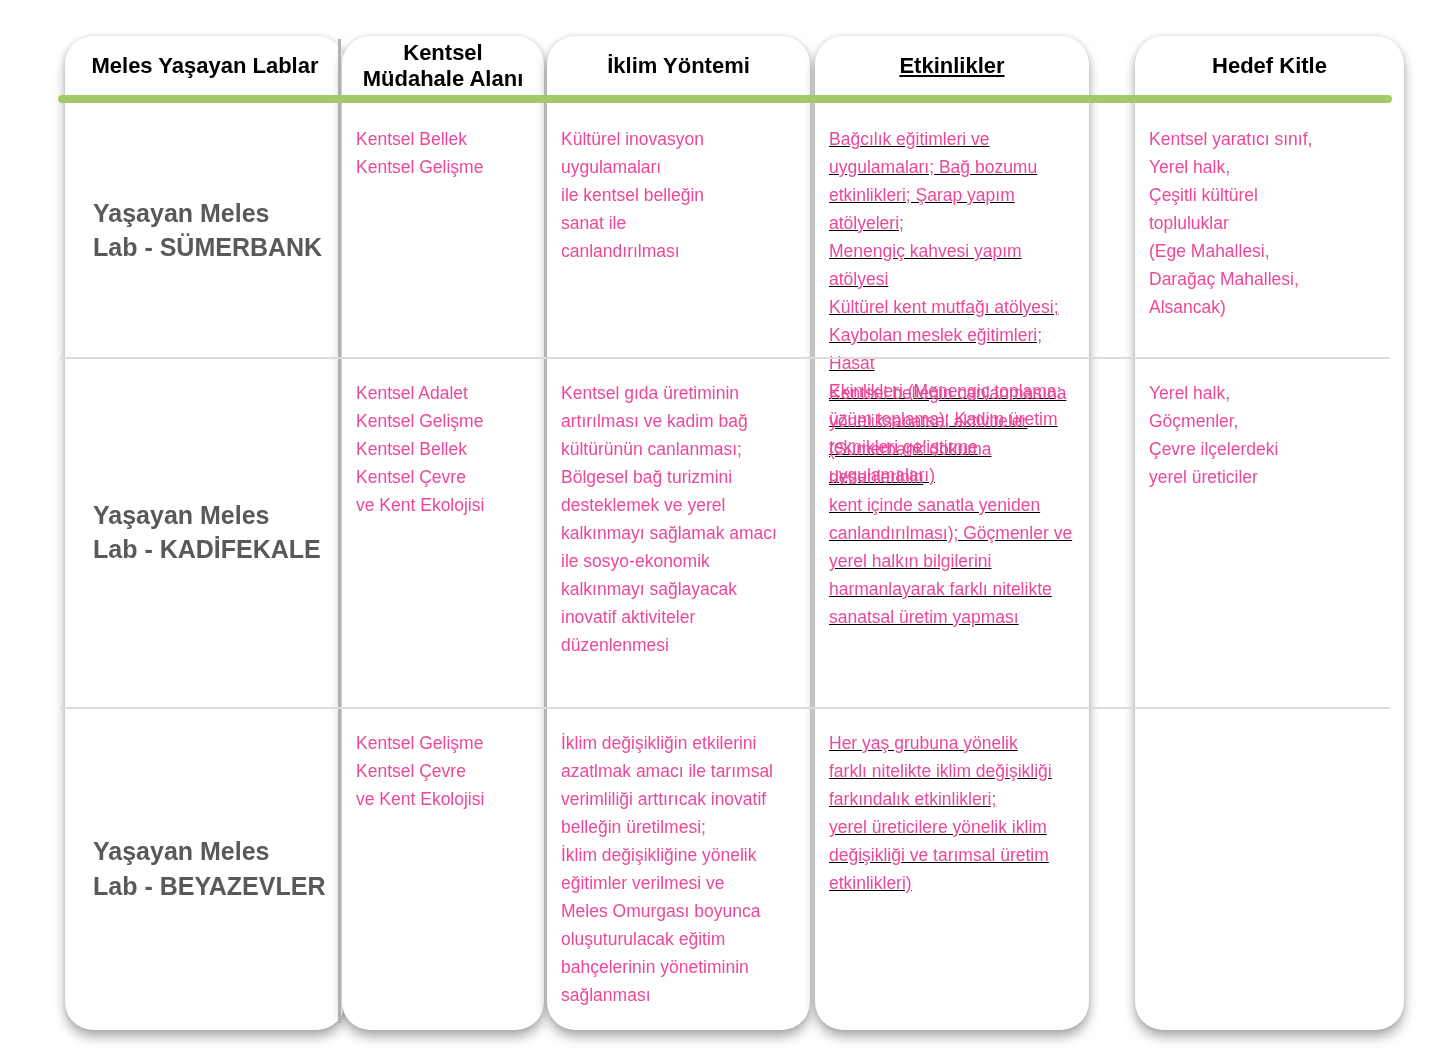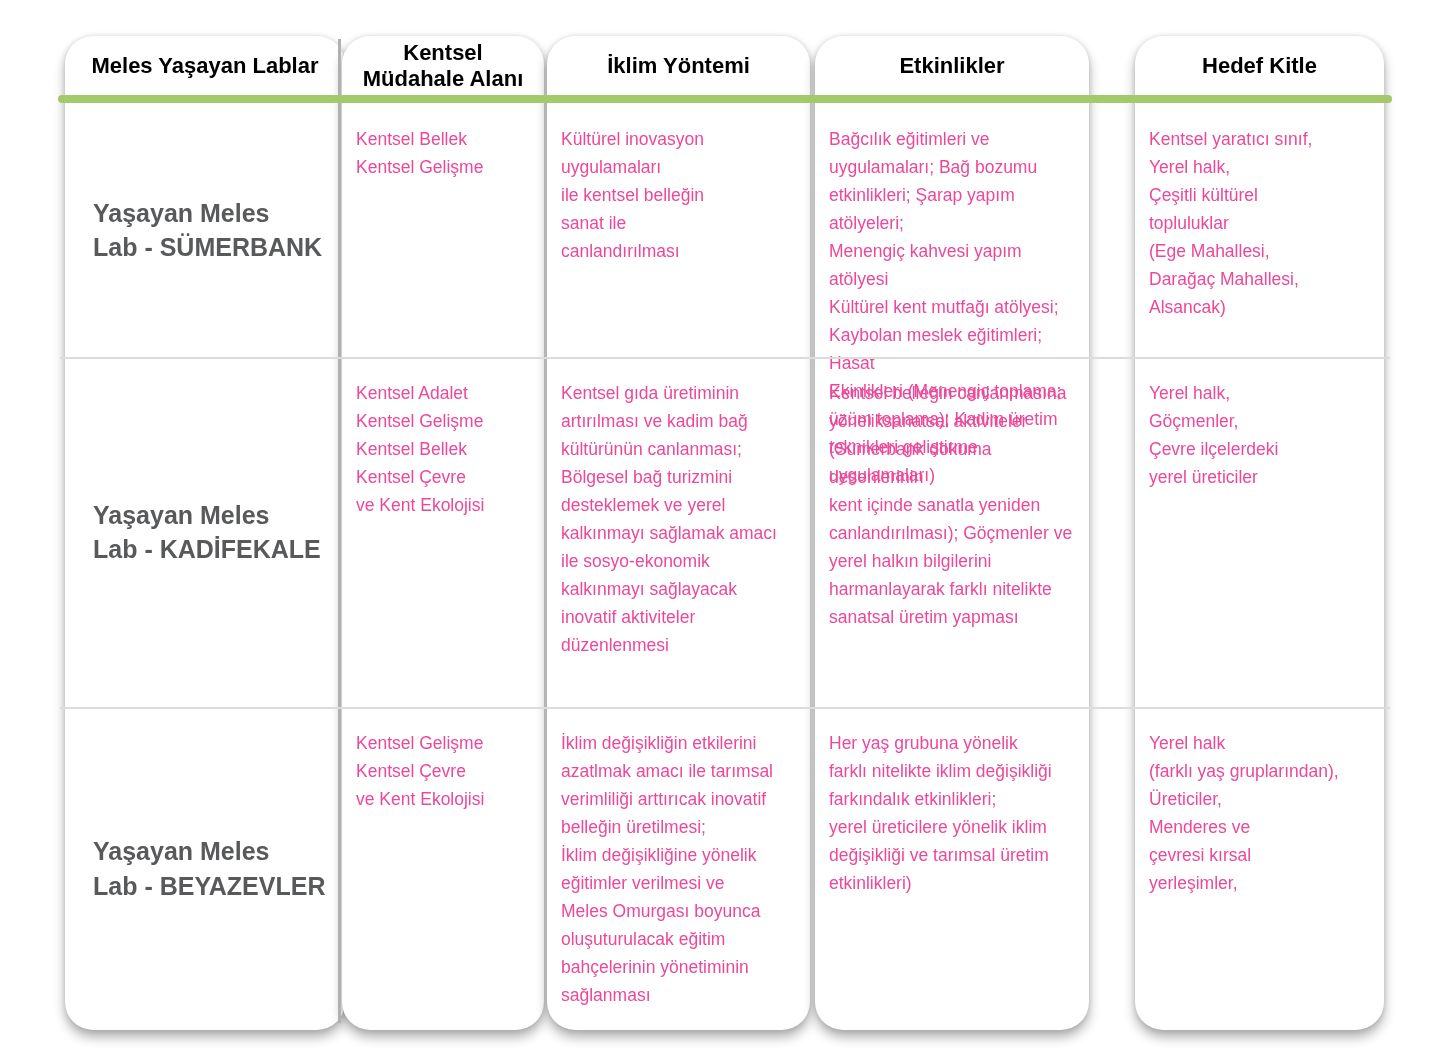--- a/index.html
+++ b/index.html
@@ -25,22 +25,22 @@
     background: #ffffff;
     border-radius: 28px;
     box-shadow: 0 7px 12px rgba(0,0,0,0.32), 0 0 5px rgba(0,0,0,0.12);
     display: grid;
     grid-template-rows: 67px 254px 350px 1fr;
     z-index: 1;
   }
   .col-lab   { left: 7px;      width: 280px; }
   .col-alan  { left: 284px;  width: 202px; }
   .col-cozum { left: 489px;  width: 263px; }
-  .col-etk   { left: 757px;  width: 274px; }
-  .col-hedef { left: 1077px; width: 249px; }
+  .col-etk   { left: 757px;  width: 274px; text-decoration: underline; }
+  .col-hedef { left: 1077px; width: 269px; }
 
   .hdr {
     display: flex;
     align-items: center;
     justify-content: center;
     text-align: center;
     font-weight: bold;
     font-size: 22px;
     line-height: 1.15;
     color: #000000;
@@ -187,26 +187,20 @@
 Yerel halk,
 Çeşitli kültürel
 topluluklar
 (Ege Mahallesi,
 Darağaç Mahallesi,
 Alsancak)</div>
     <div class="cell hedef-pad">Yerel halk,
 Göçmenler,
 Çevre ilçelerdeki
 yerel üreticiler</div>
-    <div class="cell hedef-pad">Yerel halk
-(farklı yaş gruplarından),
-Üreticiler,
-Menderes ve
-çevresi kırsal
-yerleşimler,</div>
   </div>
 
   <div class="column-divider"></div>
   <div class="green-line"></div>
   <div class="row-divider d1"></div>
   <div class="row-divider d2"></div>
 
 </div>
 
 </body></html>

